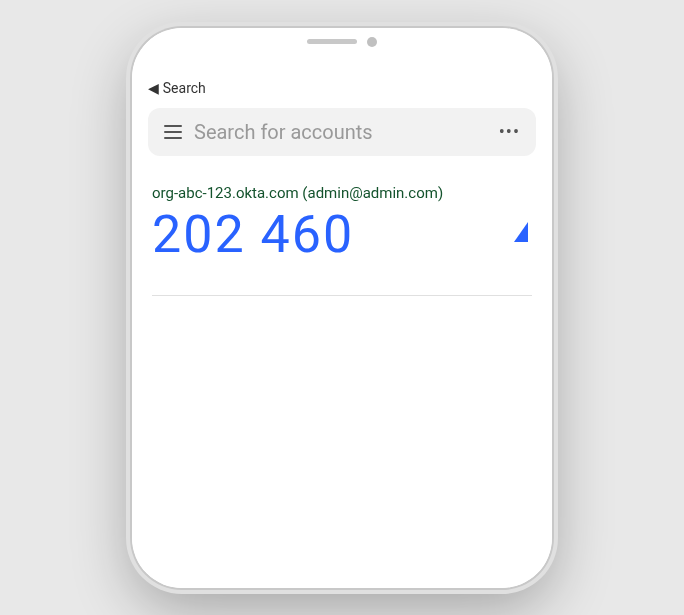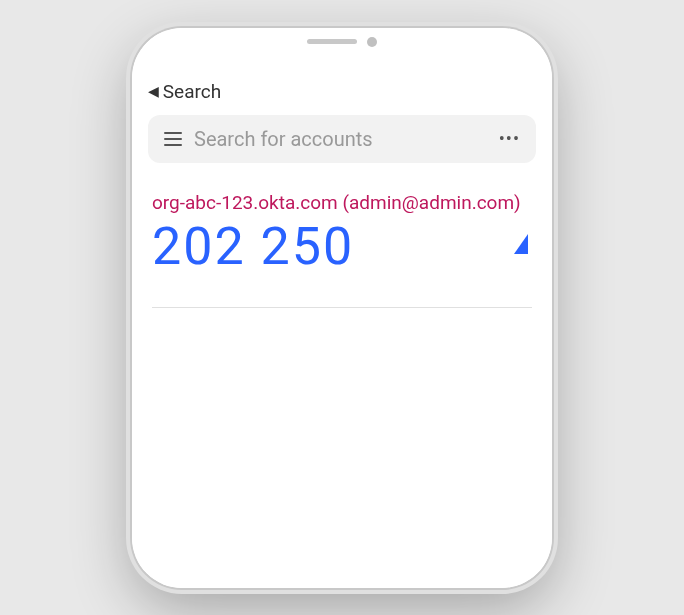--- a/index.html
+++ b/index.html
@@ -82,21 +82,21 @@
       padding: 8px 20px 12px 16px;
       gap: 4px;
     }
 
     .back-arrow {
       font-size: 14px;
       color: #333333;
     }
 
     .back-label {
-      font-size: 19px;
+      font-size: 14px;
       color: #333333;
       font-weight: 400;
     }
 
     
     .search-bar-container {
       margin: 0 16px 20px 16px;
       background: #f2f2f2;
       border-radius: 12px;
       padding: 12px 16px;
@@ -130,22 +130,22 @@
       color: #555555;
       letter-spacing: 1px;
     }
 
     
     .account-item {
       padding: 8px 20px 16px 20px;
     }
 
     .account-org {
-      font-size: 19px;
-      color: #be185d;
+      font-size: 15px;
+      color: #14532d;
       margin-bottom: 4px;
       font-weight: 400;
     }
 
     .account-number-row {
       display: flex;
       align-items: center;
       justify-content: space-between;
     }
 
@@ -195,21 +195,21 @@
           <div class="hamburger-line"></div>
           <div class="hamburger-line"></div>
         </div>
         <span class="search-placeholder-text">Search for accounts</span>
         <span class="more-dots">•••</span>
       </div>
 
       <div class="account-item">
         <div class="account-org">org-abc-123.okta.com (admin@admin.com)</div>
         <div class="account-number-row">
-          <span class="account-number">202 250</span>
+          <span class="account-number">202 460</span>
           <div class="signal-icon"></div>
         </div>
       </div>
 
       <div class="divider"></div>
 
     </div>
   </div>
 </div>
 

